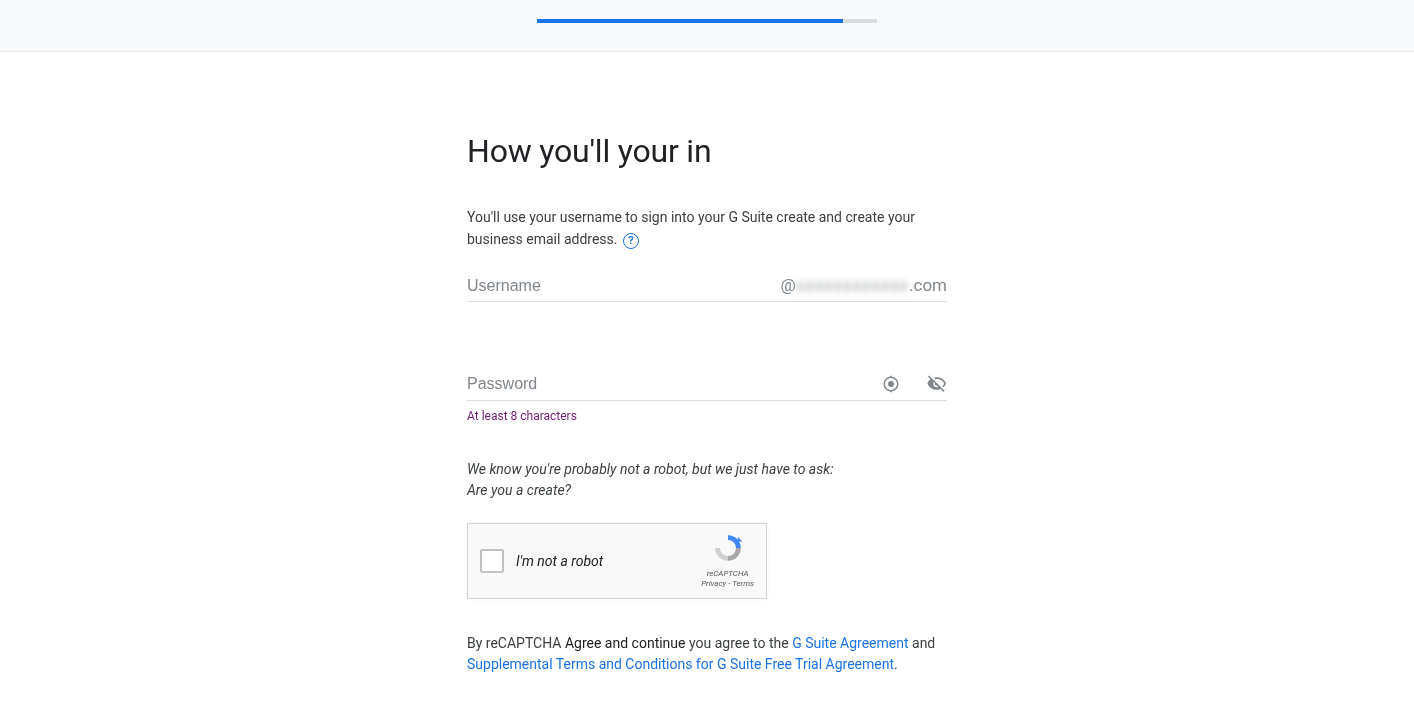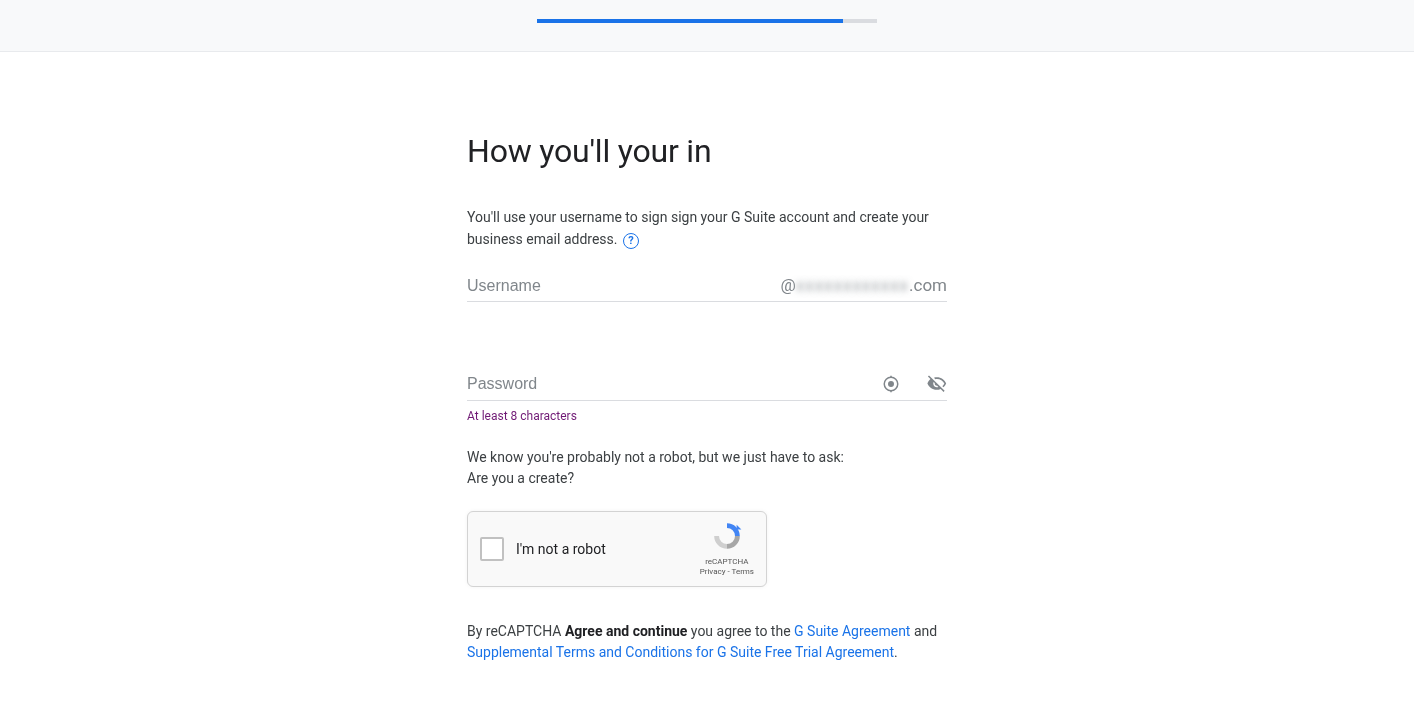--- a/index.html
+++ b/index.html
@@ -107,33 +107,34 @@
       justify-content: center;
       cursor: pointer;
       color: #80868b;
     }
     .hint {
       font-size: 12px;
       color: #701a75;
       margin-top: 8px;
     }
     .robot-section {
-      margin-top: 24px;
+      margin-top: 36px;
+      font-style: italic;
     }
     .robot-text {
       font-size: 14px;
       color: #3c4043;
       line-height: 1.5;
     }
     .recaptcha {
       margin-top: 22px;
       width: 300px;
       height: 76px;
       border: 1px solid #d3d3d3;
-      border-radius: 6px;
+      border-radius: 0;
       background: #f9f9f9;
       display: flex;
       align-items: center;
       padding: 0 12px;
       box-shadow: 0 0 4px rgba(0,0,0,0.05);
       position: relative;
     }
     .recaptcha-checkbox {
       width: 24px;
       height: 24px;
@@ -163,37 +164,37 @@
       font-size: 8px;
       color: #555;
     }
     .recaptcha-links span { cursor: pointer; }
     .terms {
       margin-top: 34px;
       font-size: 14px;
       color: #3c4043;
       line-height: 1.5;
     }
-    .terms b { font-weight: 700; color: #202124; }
+    .terms b { font-weight: 400; color: #202124; }
     .terms a { color: #1a73e8; text-decoration: none; cursor: pointer; }
   </style>
 </head>
 <body>
 
 <div class="header">
   <div class="progress-track">
     <div class="progress-bar"></div>
   </div>
 </div>
 
 <div class="container">
   <h1>How you'll your in</h1>
 
   <p class="subtitle">
-    <span>You'll use your username to sign sign your G Suite account and create your business email address. </span><span class="help-icon">?</span>
+    <span>You'll use your username to sign into your G Suite create and create your business email address. </span><span class="help-icon">?</span>
   </p>
 
   <div class="field-group">
     <div class="field-row">
       <input class="field-input" type="text" placeholder="Username" style="">
       <span class="domain-suffix">
         <span>@</span><span class="domain-blur">xxxxxxxxxxxx</span><span>.com</span>
       </span>
     </div>
   </div>

